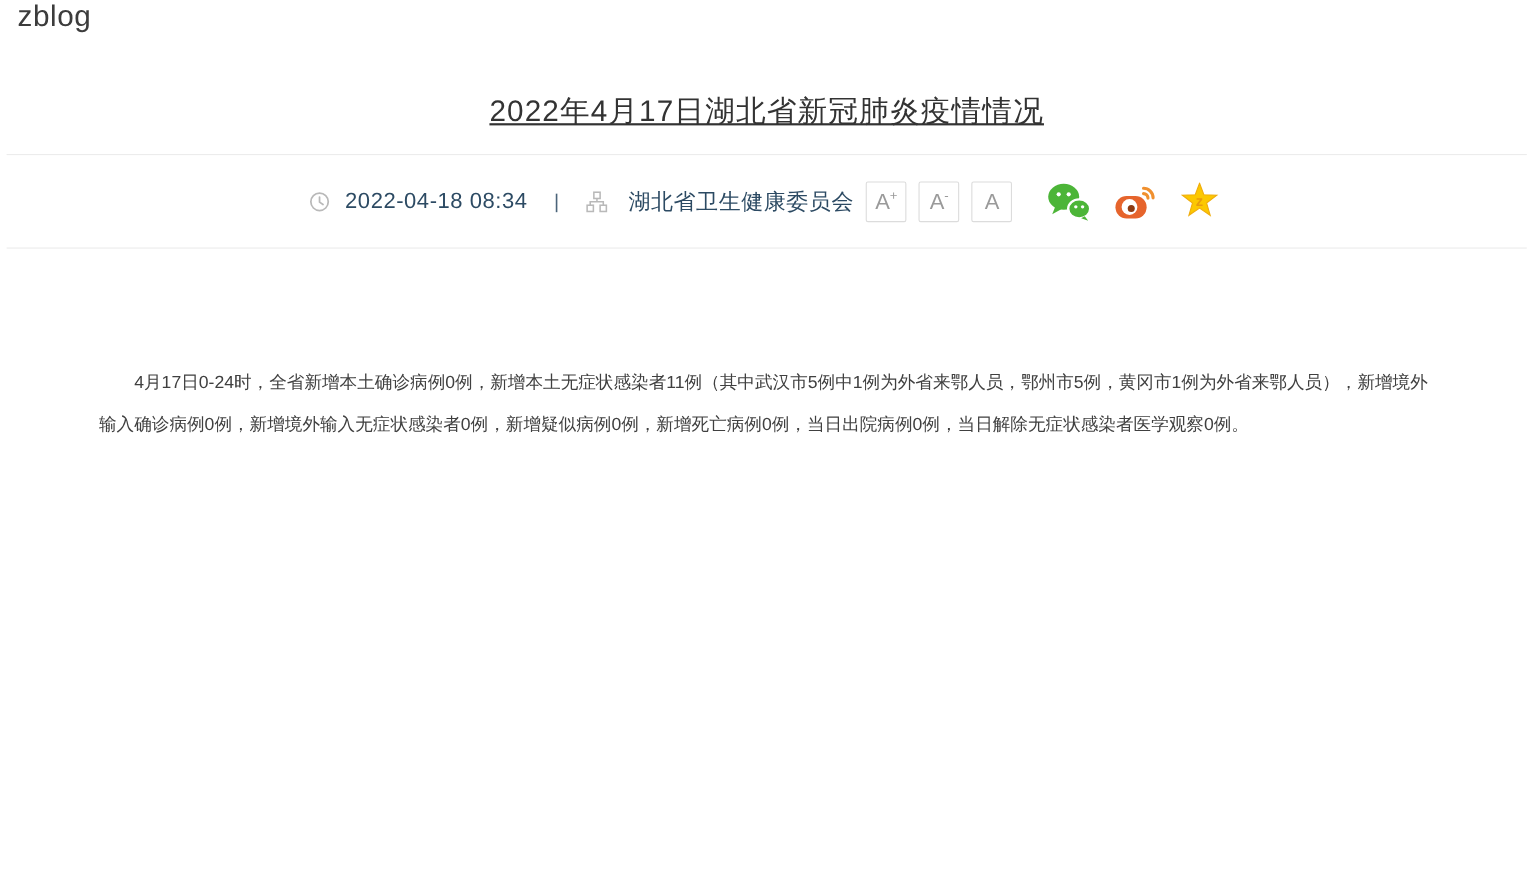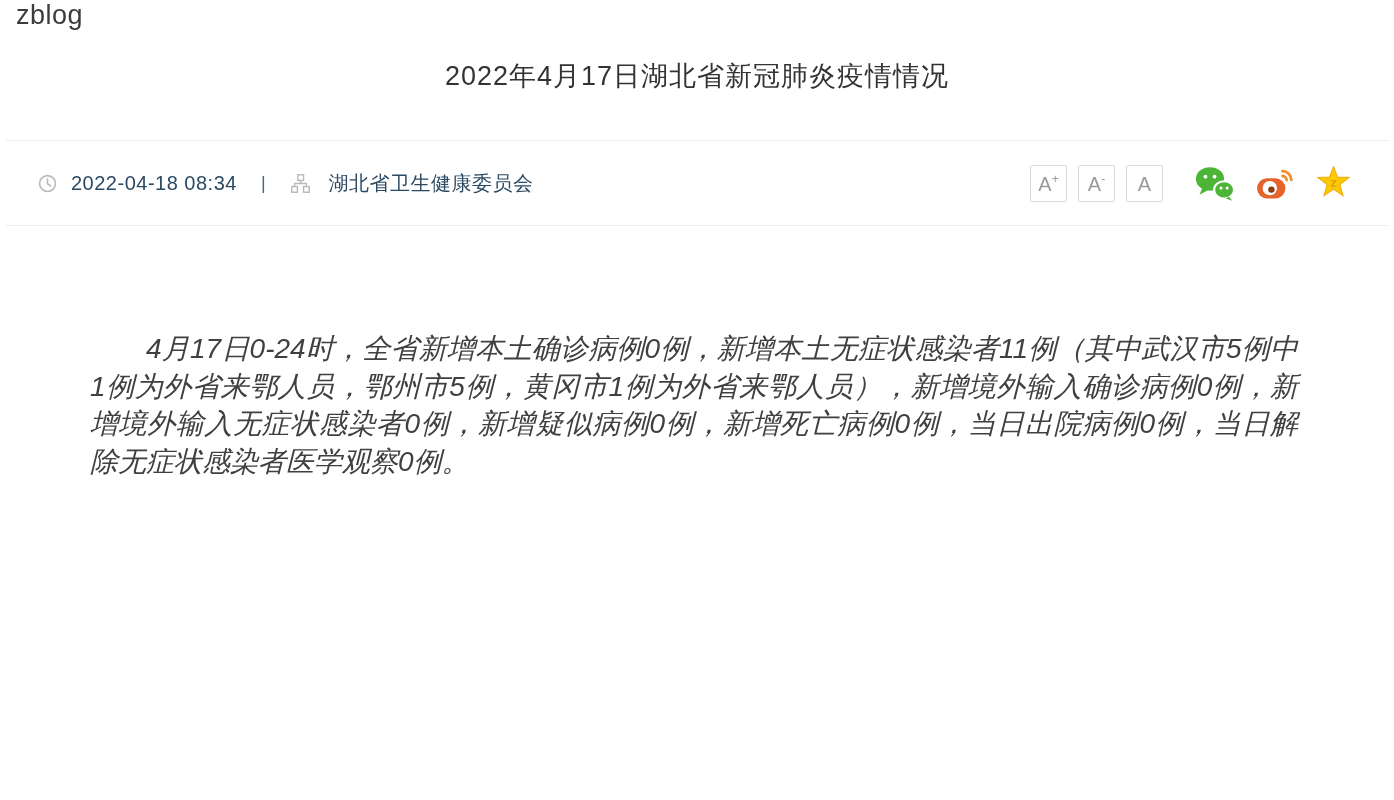--- a/index.html
+++ b/index.html
@@ -10,33 +10,34 @@
     font-family: "Liberation Sans", "DejaVu Sans", sans-serif;
   }
   
   .site-header { position: relative; height: 140px; }
   .logo {
     position: absolute; top: 0; left: 16px;
     font-size: 27px; font-weight: 300; color: var(--logo-text);
     letter-spacing: 0.5px; cursor: pointer;
   }
   .title {
-    padding-top: 58px;
+    padding-top: 83px;
     text-align: center;
     font-size: 27px; font-weight: 400;
     color: var(--title-text);
     letter-spacing: 1px;
+    text-decoration: underline;
   }
   
   .meta-bar {
     height: 86px;
     border-top: 1px solid var(--border);
     border-bottom: 1px solid var(--border);
     margin: 0 6px;
-    display: flex; align-items: center; justify-content: space-between;
+    display: flex; align-items: center; justify-content: center;
     padding: 0 36px 0 32px;
   }
   .meta-left { display: flex; align-items: center; gap: 14px; }
   .meta-left .icon { display: inline-flex; align-items: center; }
   .meta-date, .meta-source {
     font-size: 20px; color: var(--meta-text); letter-spacing: 0.5px;
   }
   .meta-source { margin-left: 4px; }
   .meta-sep { font-size: 18px; color: var(--meta-text); margin: 0 10px; opacity: 0.85; }
   .meta-right { display: flex; align-items: center; }
@@ -52,27 +53,26 @@
     font-family: inherit;
   }
   .font-btn sup { font-size: 12px; }
   .share-group { display: flex; align-items: center; margin-left: 32px; gap: 21px; }
   .share-btn { background: none; border: none; padding: 0; cursor: pointer; line-height: 0; }
   
   .article-body {
     padding: 104px 96px 30px 90px;
   }
   .article-body p {
-    font-size: 28px;
+    font-size: 16px;
     line-height: 37.5px;
     color: var(--body-text);
     text-indent: 2em;
     margin-bottom: 22px;
     text-align: justify;
-    font-style: italic;
   }
   
   .gray-stroke { stroke: var(--icon-gray); }
   .wechat-fill { fill: var(--wechat-green); }
   .weibo-fill  { fill: var(--weibo-orange); }
   .weibo-arc   { stroke: var(--weibo-arc); }
   .qzone-fill  { fill: var(--qzone-yellow); }
 </style>
 </head>
 <body>

